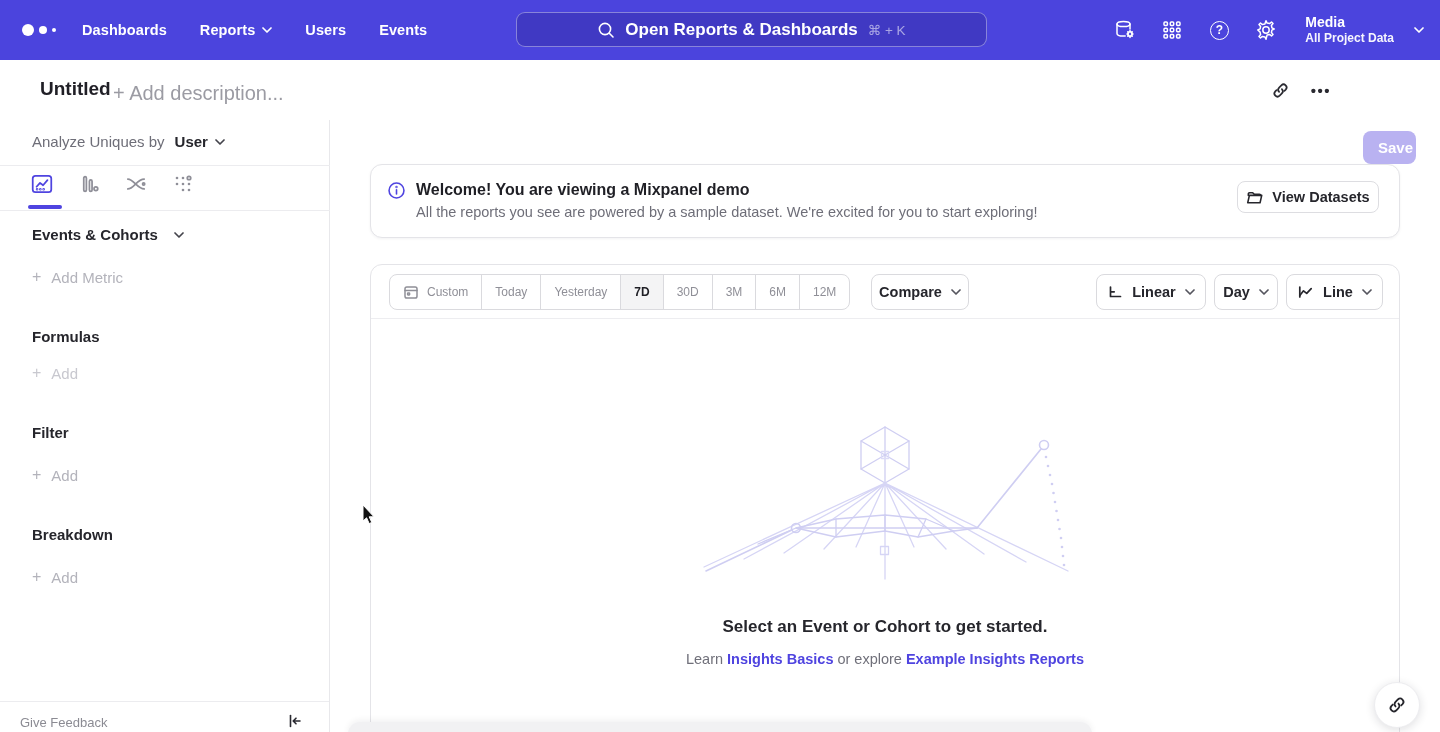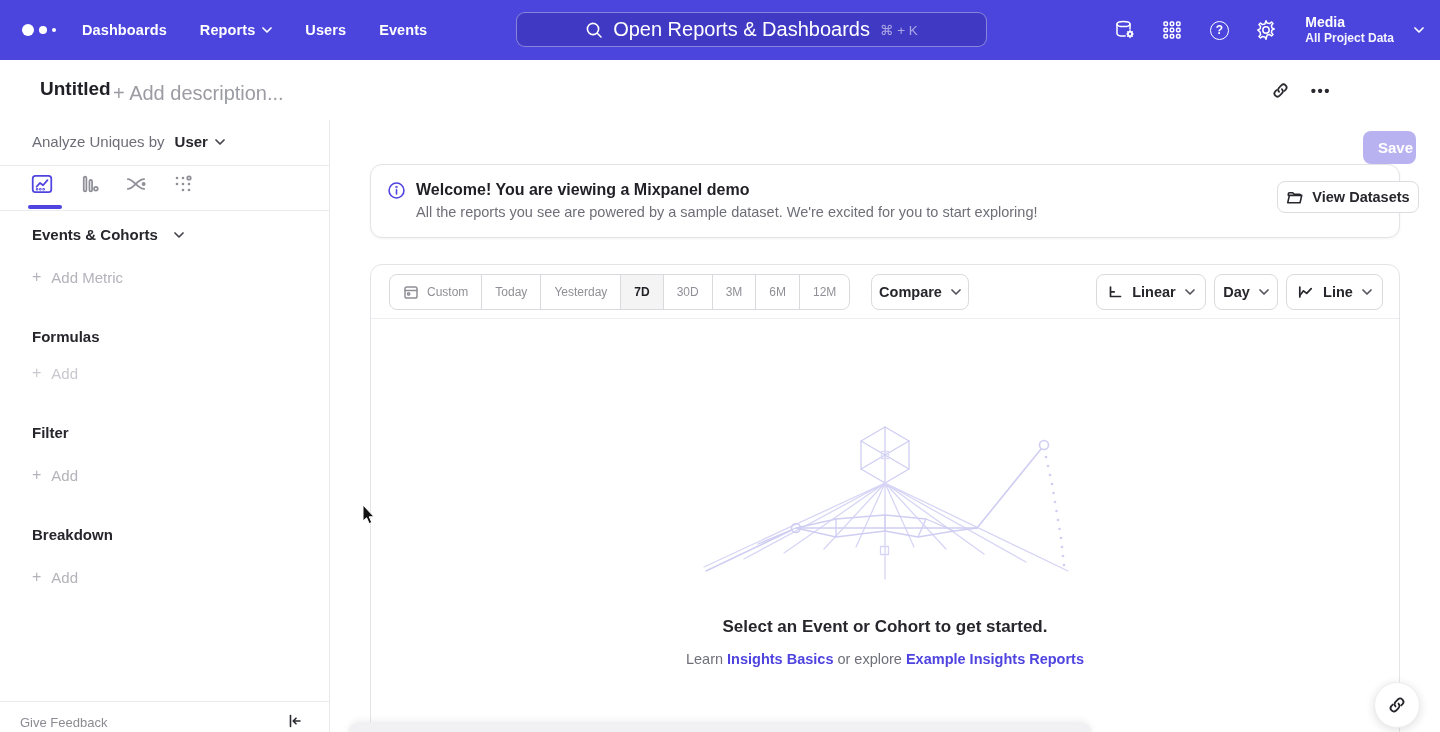--- a/index.html
+++ b/index.html
@@ -12,21 +12,21 @@
   .logo { display:flex; align-items:center; gap:5px; margin-left:22px; width:36px; cursor:pointer; }
   .logo .d1 { width:12px; height:12px; border-radius:50%; background:#fff; }
   .logo .d2 { width:8px; height:8px; border-radius:50%; background:#fff; }
   .logo .d3 { width:4px; height:4px; border-radius:50%; background:#fff; }
   .topnav nav { display:flex; gap:33px; margin-left:24px; align-items:center; }
   .navitem { color:#fff; font-size:14.5px; font-weight:600; letter-spacing:.1px; cursor:pointer; display:flex; align-items:center; gap:7px; }
   .chev { width:10px; height:6px; }
   .chev path { fill:none; stroke:currentColor; stroke-width:1.7; stroke-linecap:round; stroke-linejoin:round; }
   .searchbar { position:absolute; left:516px; top:12px; width:471px; height:35px; border-radius:9px;
     background:rgba(15,10,80,.18); border:1px solid rgba(255,255,255,.38); display:flex; align-items:center; justify-content:center; gap:10px; cursor:pointer; }
-  .searchbar .ph { color:#fff; font-size:20px; font-weight:400; }
+  .searchbar .ph { color:#fff; font-size:17px; font-weight:700; }
   .searchbar .kbd { color:rgba(255,255,255,.55); font-size:13.5px; font-weight:400; }
   .nav-right { position:absolute; right:16px; top:0; height:60px; display:flex; align-items:center; gap:23px; }
   .nav-icon { width:24px; height:24px; display:flex; align-items:center; justify-content:center; color:#fff; cursor:pointer; }
   .nav-icon svg { stroke:#fff; fill:none; stroke-width:1.5; stroke-linecap:round; stroke-linejoin:round; }
   .helpq { width:19px; height:19px; border:1.6px solid #fff; border-radius:50%; color:#fff; font-size:12px; font-weight:700; display:flex; align-items:center; justify-content:center; }
   .project { display:flex; align-items:center; gap:20px; cursor:pointer; margin-left:4px; }
   .project .pname { color:#fff; font-size:14px; font-weight:700; line-height:17px; }
   .project .psub { color:rgba(255,255,255,.95); font-size:12px; font-weight:600; line-height:15px; }
   .project .chev { color:#fff; }
 
@@ -63,21 +63,21 @@
   .collapse { position:absolute; right:26px; top:11px; width:16px; height:16px; cursor:pointer; color:#2a2a31; }
   .collapse svg { stroke:currentColor; fill:none; stroke-width:1.6; stroke-linecap:round; stroke-linejoin:round; }
 
   
   .banner { position:absolute; left:370px; top:164px; width:1030px; height:74px; background:#fff; border:1px solid #e4e4e8; border-radius:12px; box-shadow:0 1px 3px rgba(25,25,40,.05); z-index:3; }
   .binfo { position:absolute; left:388px; top:182px; width:17px; height:17px; color:#4f44e0; z-index:4; }
   .binfo svg { stroke:#4f44e0; fill:none; stroke-width:1.5; stroke-linecap:round; }
   .btitle { position:absolute; left:416px; top:181px; font-size:16px; font-weight:700; color:#1f1f25; z-index:4; }
   .bsub { position:absolute; left:416px; top:204px; font-size:14.5px; color:#6e6e78; z-index:4; }
   .viewds { position:absolute; left:1237px; top:181px; width:142px; height:32px; border:1px solid #dddde1; border-radius:8px; background:#fff;
-    display:flex; align-items:center; justify-content:center; gap:9px; font-size:14.5px; font-weight:600; color:#26262c; cursor:pointer; z-index:4;margin-left:40px; }
+    display:flex; align-items:center; justify-content:center; gap:9px; font-size:14.5px; font-weight:600; color:#26262c; cursor:pointer; z-index:4; }
   .viewds svg { stroke:#26262c; fill:none; stroke-width:1.5; stroke-linejoin:round; stroke-linecap:round; }
 
   .maincard { position:absolute; left:370px; top:264px; width:1030px; height:478px; background:#fff; border:1px solid #e4e4e8; border-radius:12px 12px 0 0; z-index:2; }
   .toolbar { position:absolute; left:0; top:0; width:1028px; height:54px; border-bottom:1px solid #ededf0; }
   .seggroup { position:absolute; left:18px; top:9px; height:36px; display:flex; border:1px solid #dadade; border-radius:8px; overflow:hidden; background:#fff; }
   .seg { display:flex; align-items:center; justify-content:center; gap:8px; padding:0 13px; font-size:12px; color:#8f8f97; border-right:1px solid #dadade; cursor:pointer; white-space:nowrap; }
   .seg:last-child { border-right:none; }
   .seg.sel { background:#f4f4f5; color:#1f1f25; font-weight:600; }
   .seg svg { stroke:#8f8f97; fill:none; stroke-width:1.5; stroke-linecap:round; }
   .tbtn { position:absolute; top:9px; height:36px; border:1px solid #dadade; border-radius:8px; background:#fff; display:flex; align-items:center; justify-content:center; gap:9px; font-size:14.5px; font-weight:600; color:#26262c; cursor:pointer; }

